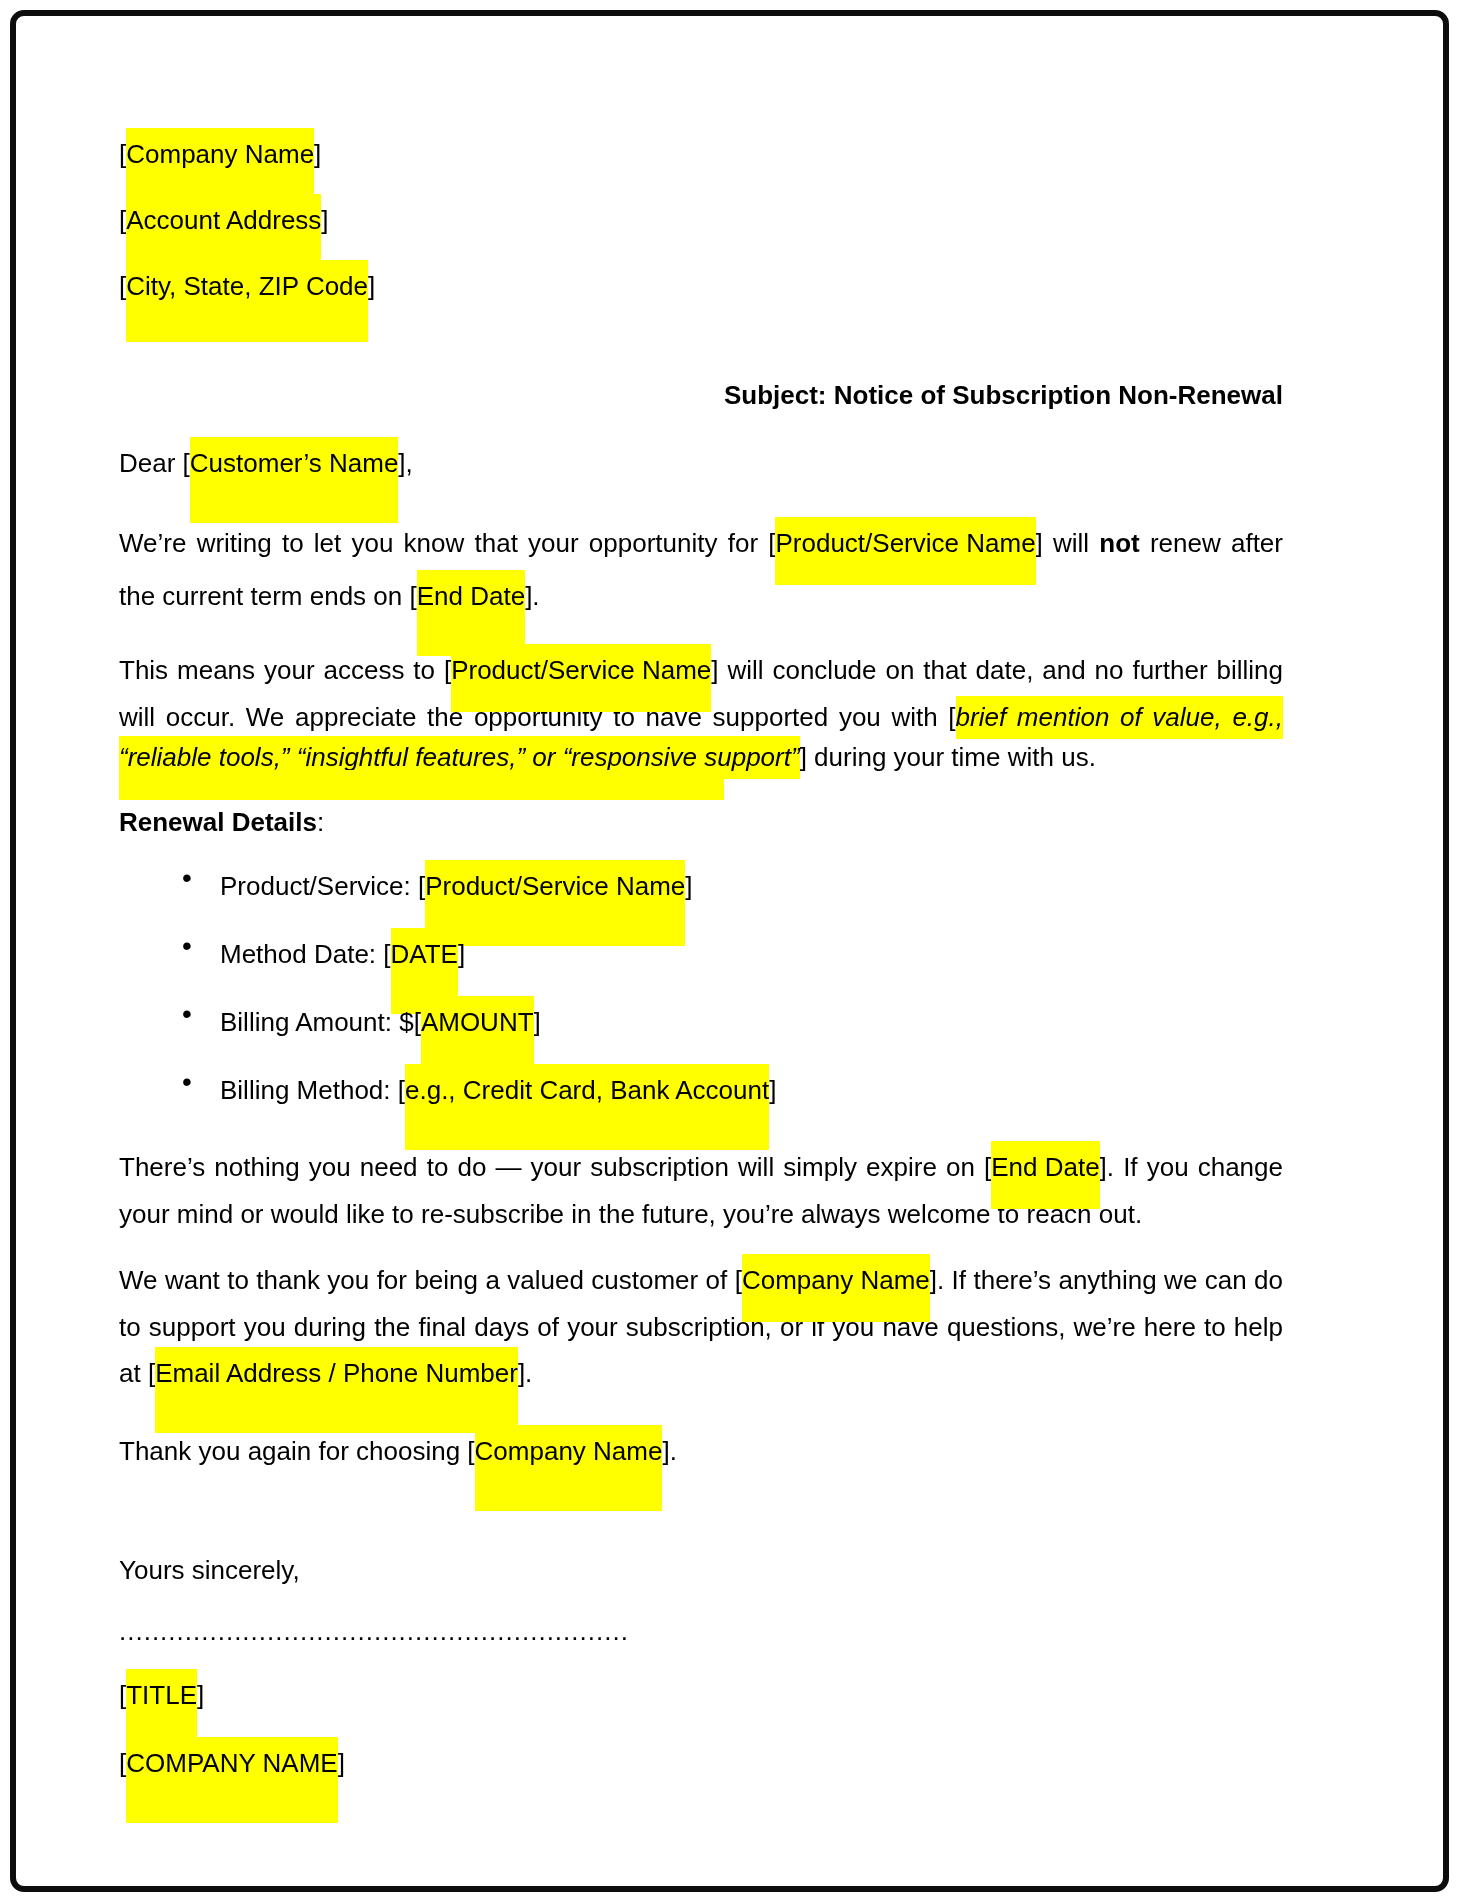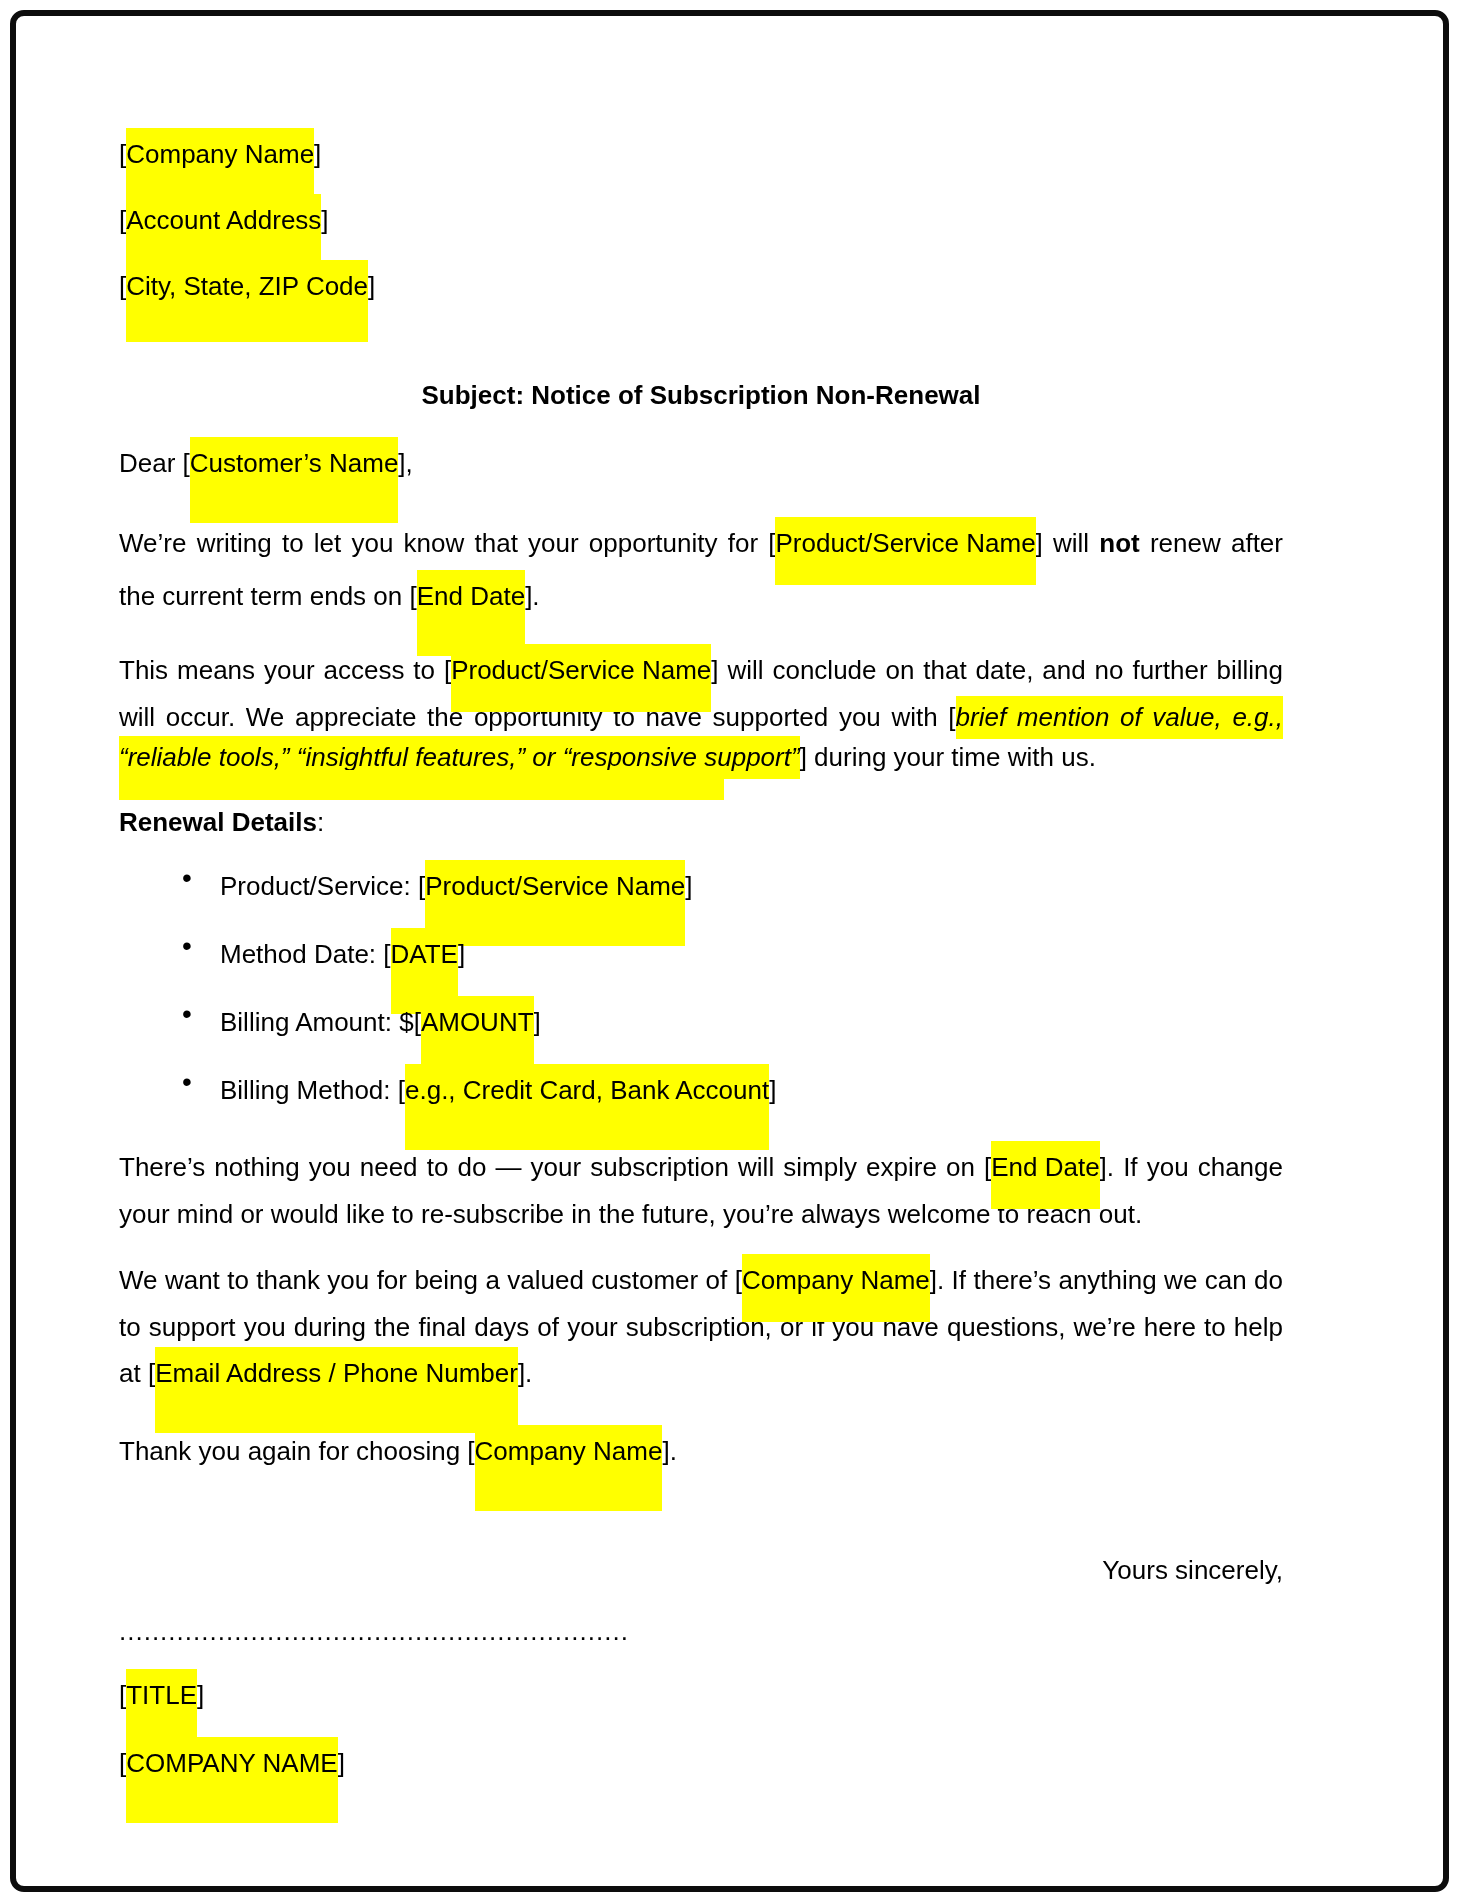--- a/index.html
+++ b/index.html
@@ -18,39 +18,39 @@
     font-family:Liberation Sans, sans-serif;
     font-size:26px;
     line-height:40px;
     color:#000000;
     text-align:justify;
   }
 
   p{margin:0 0 21px 0;}
 
   .addr{margin-bottom:13px;text-align:left;}
-  .subject{margin-top:62px;margin-bottom:22px;text-align:center;}
+  .subject{margin-top:62px;margin-bottom:22px;text-align:right;}
   .salutation{margin-bottom:27px;text-align:left;}
   .p-intro{margin-bottom:21px;}
   .p-quote{margin-bottom:25px;position:relative;}
   .p-quote::after{
     content:"";position:absolute;left:0;top:calc(100% - 7px);
     width:52%;height:30px;background:#ffff00;
   }
   .heading{margin-bottom:18px;text-align:left;}
 
   ul.renewal{list-style:none;margin:0 0 24px 0;padding:0;text-align:left;}
   ul.renewal li{position:relative;padding-left:101px;margin-bottom:15px;line-height:40px;}
   ul.renewal li:last-child{margin-bottom:0;}
   .marker{position:absolute;left:63px;top:-2px;font-size:28px;}
 
   .p-noaction{margin-bottom:20px;}
   .p-thanks{margin-bottom:25px;}
   .p-thanks-again{margin-bottom:72px;text-align:left;}
-  .signoff{text-align:right;}
+  .signoff{text-align:left;}
   .dots{margin-bottom:18px;text-align:left;letter-spacing:1px;}
   .sigline{margin-bottom:15px;text-align:left;}
 
   .b{font-weight:700;}
   .i{font-style:italic;}
 
   .hl{background:#ffff00;padding:6px 0 7px;}
   .tail-sm,.tail-md,.tail-lg{position:relative;display:inline-block;}
   .tail-sm::after,.tail-md::after,.tail-lg::after{
     content:"";position:absolute;left:0;right:0;top:100%;margin-top:-1px;background:#ffff00;

